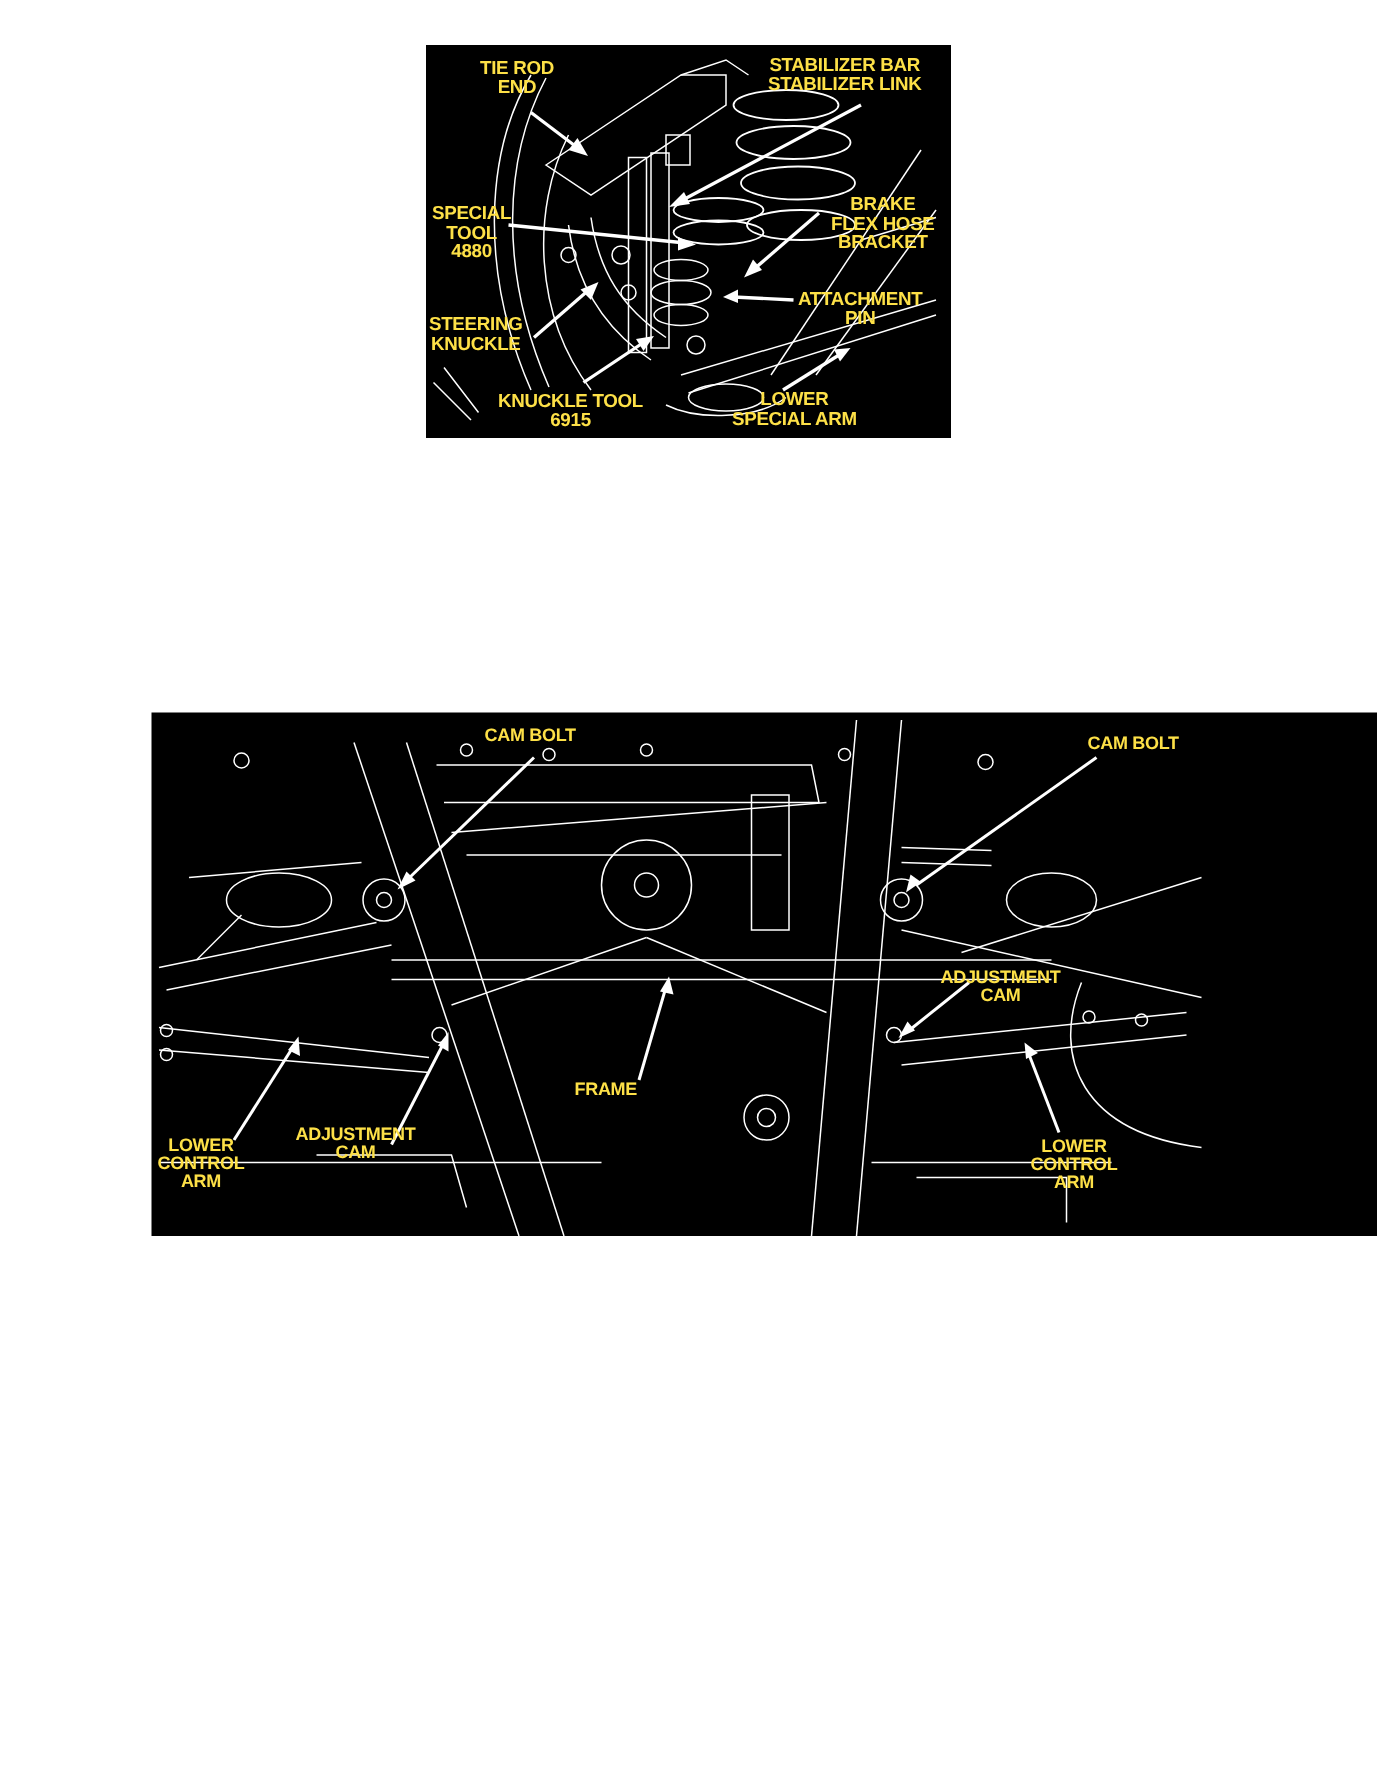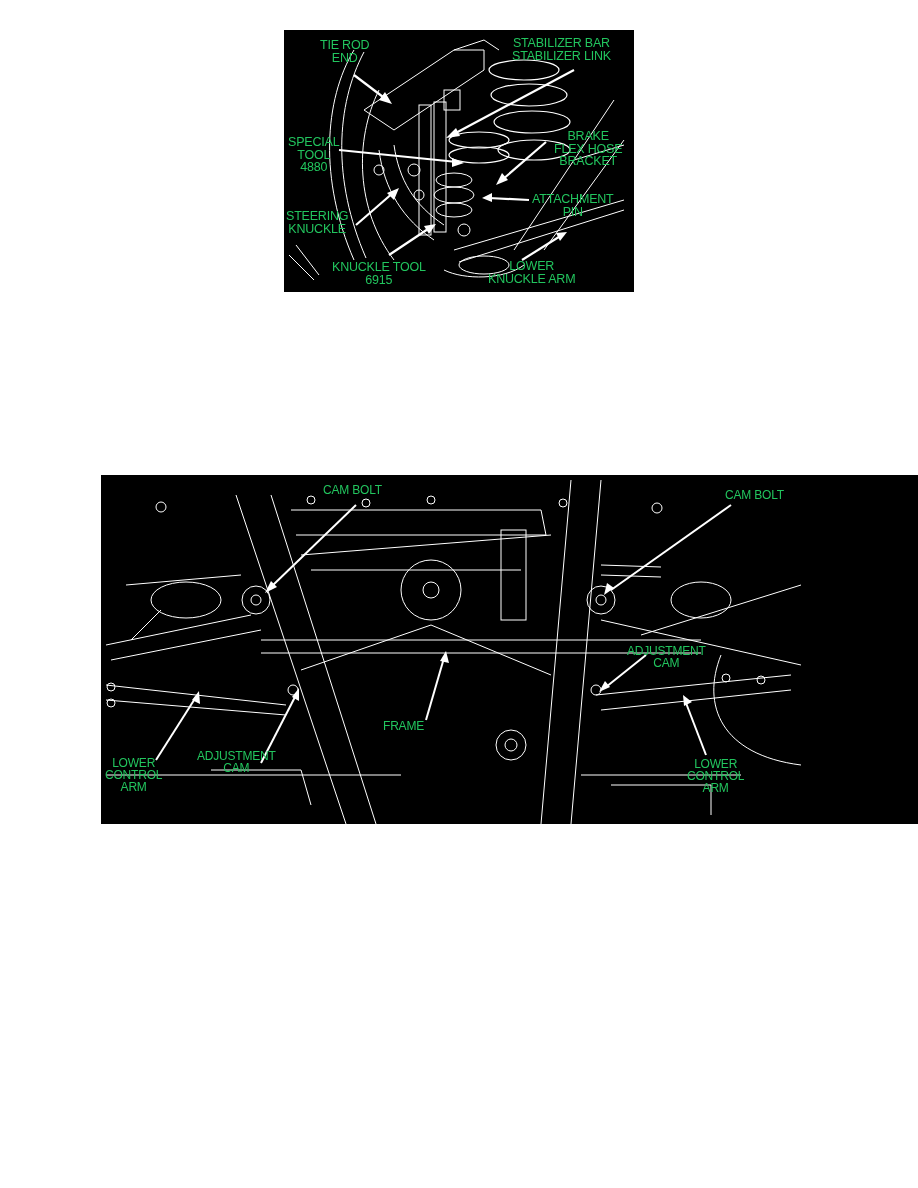--- a/index.html
+++ b/index.html
@@ -1,20 +1,20 @@
 <!DOCTYPE html>
 <html><head>
 <meta charset="utf-8">
 <style>
   html, body { margin: 0; padding: 0; background: #ffffff; }
   body { width: 918px; height: 1188px; position: relative; overflow: hidden;
          font-family: "Liberation Sans", sans-serif; }
   .figure { position: absolute; background: #000000; overflow: hidden; }
   .figure svg.art { position: absolute; left: 0; top: 0; }
-  .lbl { position: absolute; color: #22c55e; font-weight: normal; text-align: center;
+  .lbl { position: absolute; color: #fde047; font-weight: bold; text-align: center;
          line-height: 1.0; letter-spacing: -0.2px; white-space: nowrap;
          font-family: "Liberation Sans", sans-serif; }
   .lbl span { display: block; }
   .code { position: absolute; color: #ffffff; font-size: 8px; font-family: "Liberation Sans", sans-serif; margin-top: 40px; }
   #fig1 { left: 284px; top: 30px; width: 350px; height: 262px; }
   #fig2 { left: 101px; top: 475px; width: 844px; height: 349px; }
   #fig1 .lbl { font-size: 12.5px; }
   #fig2 .lbl { font-size: 12px; }
 </style>
 </head>
@@ -111,21 +111,21 @@
   <div class="lbl" style="left:2px;top:180px;">
     <span>STEERING</span>
     <span>KNUCKLE</span>
   </div>
   <div class="lbl" style="left:48px;top:231px;">
     <span>KNUCKLE TOOL</span>
     <span>6915</span>
   </div>
   <div class="lbl" style="left:204px;top:230px;">
     <span>LOWER</span>
-    <span>KNUCKLE ARM</span>
+    <span>SPECIAL ARM</span>
   </div>
   <div class="code" style="left:306px;top:248px;">80a611c1</div>
 </div>
 
 <div id="fig2" class="figure">
   <svg class="art" width="717" height="349" viewBox="0 0 717 349" fill="none" stroke="#fff" stroke-width="1">
 
     <path d="M135 20 L245 349"></path>
       <path d="M170 20 L275 349"></path>
     <path d="M470 5 L440 349"></path>

